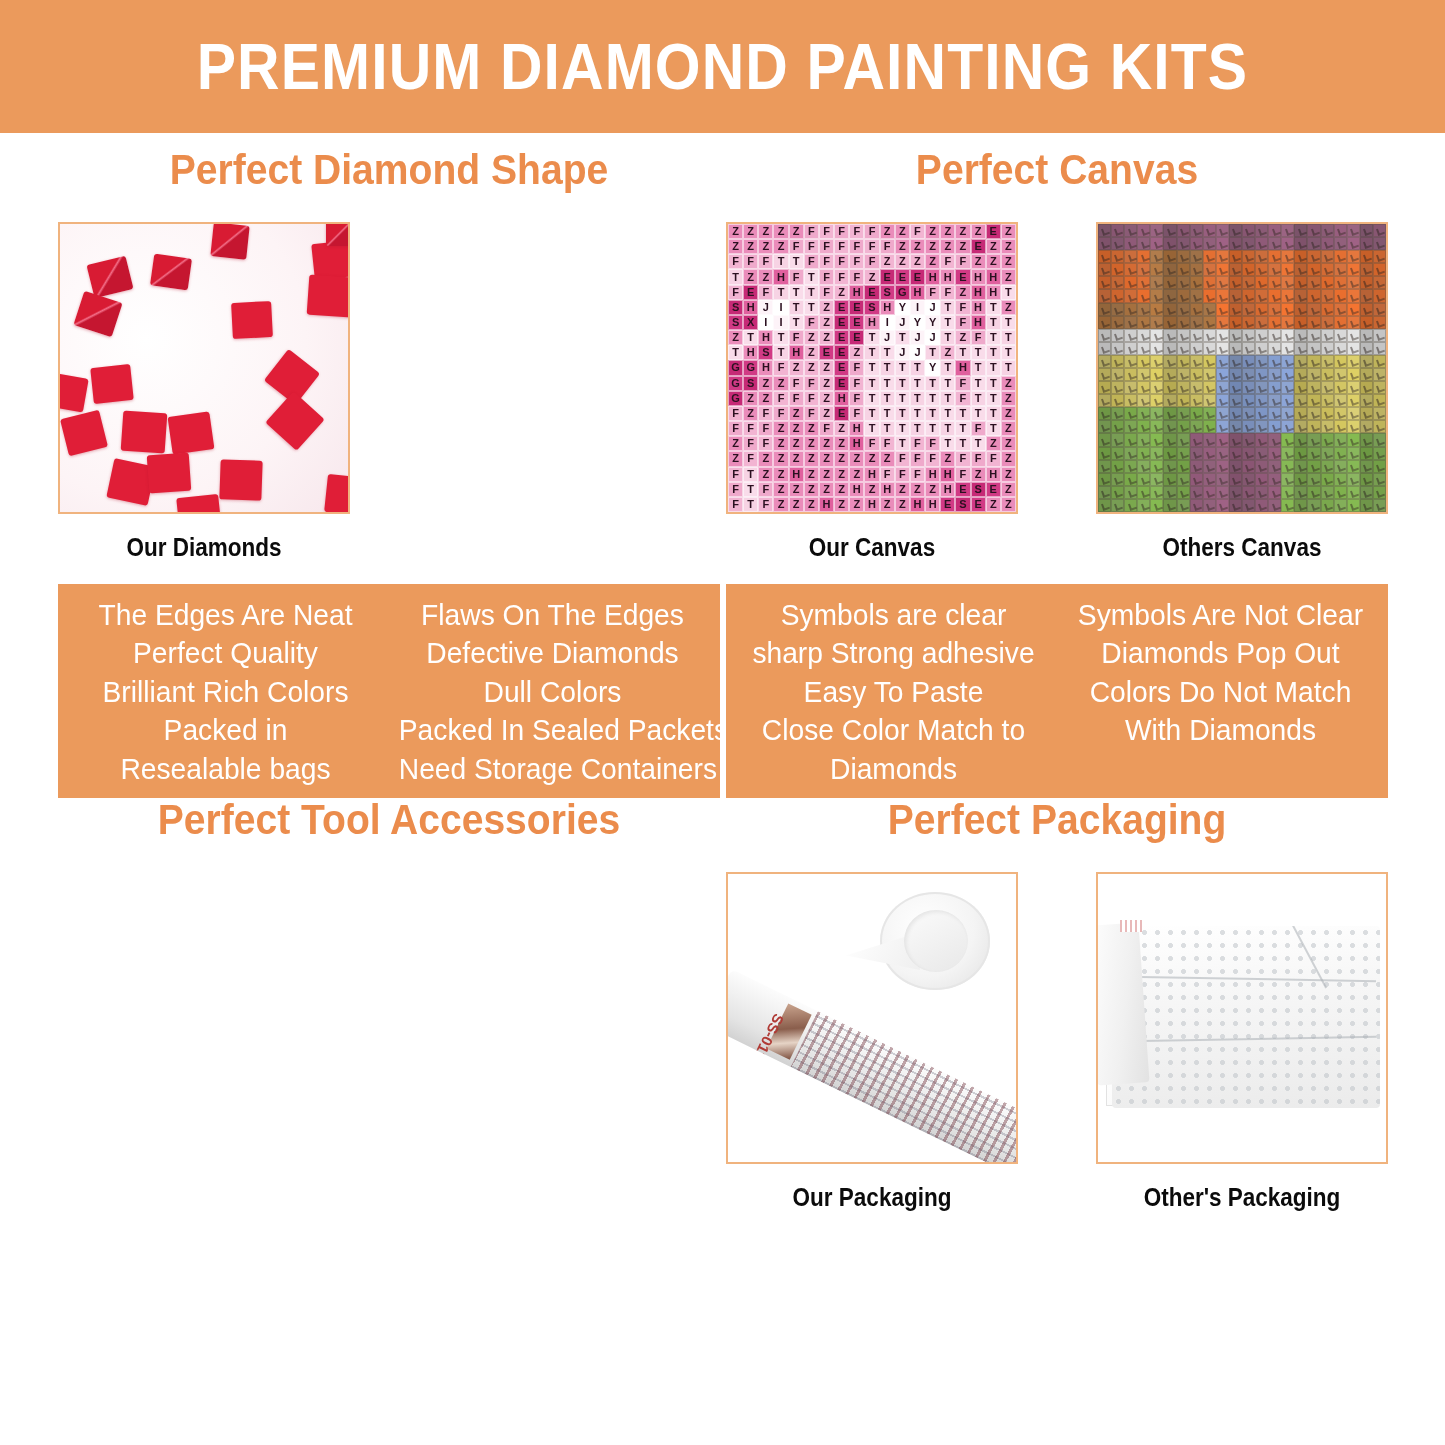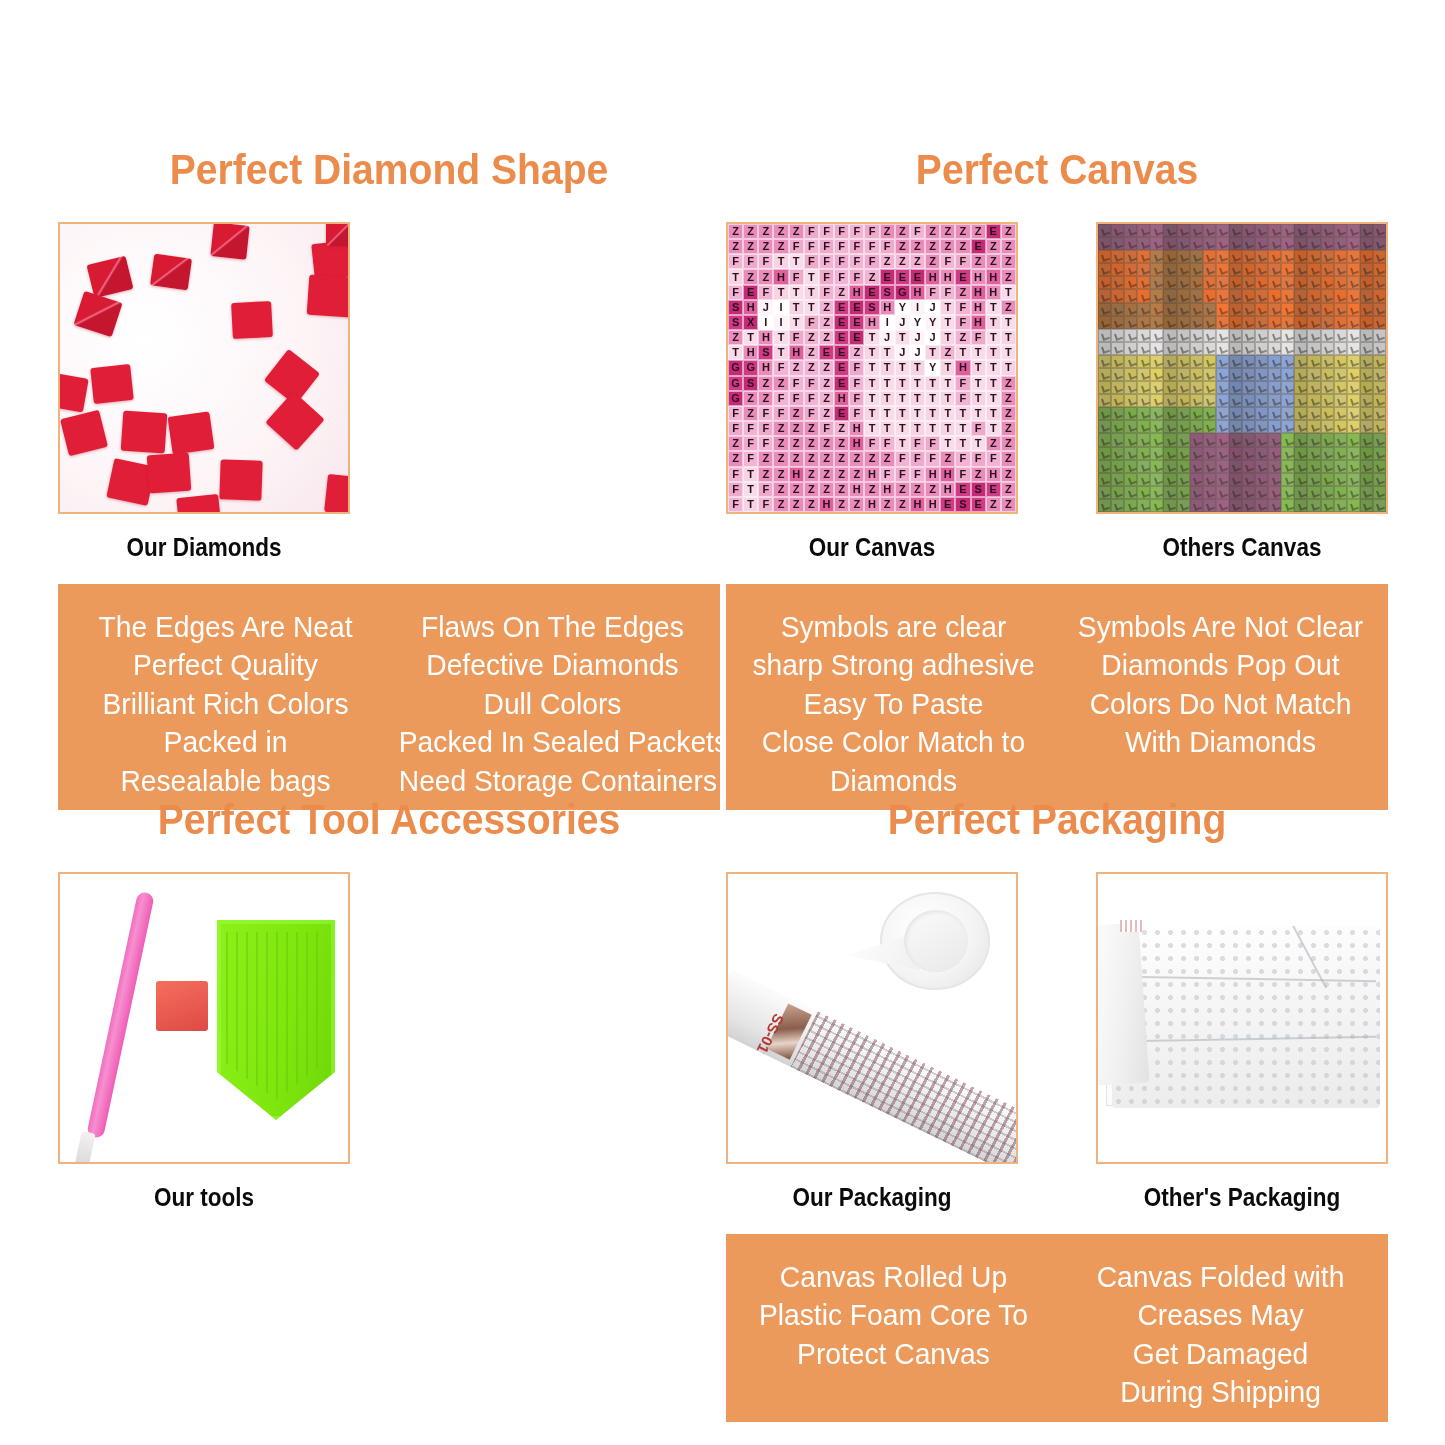--- a/index.html
+++ b/index.html
@@ -67,21 +67,21 @@
     margin-top: 19px;
     white-space: nowrap;
   }
 
   .bullet-box {
     margin-top: 22px;
     width: 662px;
     min-height: 184px;
     background: #eb9a5c;
     display: flex;
-    padding: 24px 4px 10px 4px;
+    padding: 12px 4px 10px 4px;
   }
   .bullet-col {
     width: 50%;
     text-align: center;
     color: #ffffff;
     font-size: 30px;
     line-height: 1.28;
     font-family: "Liberation Sans Narrow", "Liberation Sans", sans-serif;
     transform: scaleX(0.94);
   }
@@ -336,20 +336,23 @@
     position: absolute; left: 22px; top: 46px;
     width: 22px; height: 12px;
     background: repeating-linear-gradient(90deg,#e8b9b9 0 2px, #ffffff 2px 5px);
   }
 </style>
 </head>
 <body>
 
 <div class="page">
 
+  <div class="header">
+    <div class="header-title">PREMIUM DIAMOND PAINTING KITS</div>
+  </div>
 
   <div class="quad quad-tl">
     <div class="section-title">Perfect Diamond Shape</div>
     <div class="panels">
 
       <div class="panel-col">
         <div class="photo">
           <div class="bg-white"></div>
           <div class="gem red facet" style="left:30px;  top:36px;  width:40px; height:34px; transform:rotate(-14deg);"></div>
           <div class="gem red facet" style="left:92px;  top:32px;  width:38px; height:32px; transform:rotate(8deg);"></div>
@@ -1275,31 +1278,20 @@
           <div>Colors Do Not Match</div>
           <div>With Diamonds</div>
         </div>
     </div>
   </div>
 
   <div class="quad quad-bl">
     <div class="section-title">Perfect Tool Accessories</div>
     <div class="panels">
 
-      <div class="panel-col">
-        <div class="photo">
-          <div class="tray-our"></div>
-          <div class="tray-our-ridges"></div>
-          <div class="pen-our"></div>
-          <div class="pen-our-tip"></div>
-          <div class="pen-our-metal"></div>
-          <div class="wax-our"></div>
-        </div>
-        <div class="caption">Our tools</div>
-      </div>
 
     </div>
 
   </div>
 
   <div class="quad quad-br">
     <div class="section-title">Perfect Packaging</div>
     <div class="panels">
 
       <div class="panel-col">
@@ -1327,28 +1319,15 @@
             <div class="mailer-crease" style="left:14px; top:112px; width:250px; transform:rotate(-1deg);"></div>
             <div class="mailer-crease" style="left:126px; top:8px; width:120px; transform:rotate(62deg);"></div>
           </div>
           <div class="mailer-flap"></div>
           <div class="mailer-tape"></div>
         </div>
         <div class="caption">Other's Packaging</div>
       </div>
     </div>
 
-    <div class="bullet-box">
-      <div class="bullet-col">
-          <div>Canvas Rolled Up</div>
-          <div>Plastic Foam Core To</div>
-          <div>Protect Canvas</div>
-        </div>
-      <div class="bullet-col">
-          <div>Canvas Folded with</div>
-          <div>Creases May</div>
-          <div>Get Damaged</div>
-          <div>During Shipping</div>
-        </div>
-    </div>
   </div>
 
 </div>
 
 </body></html>

